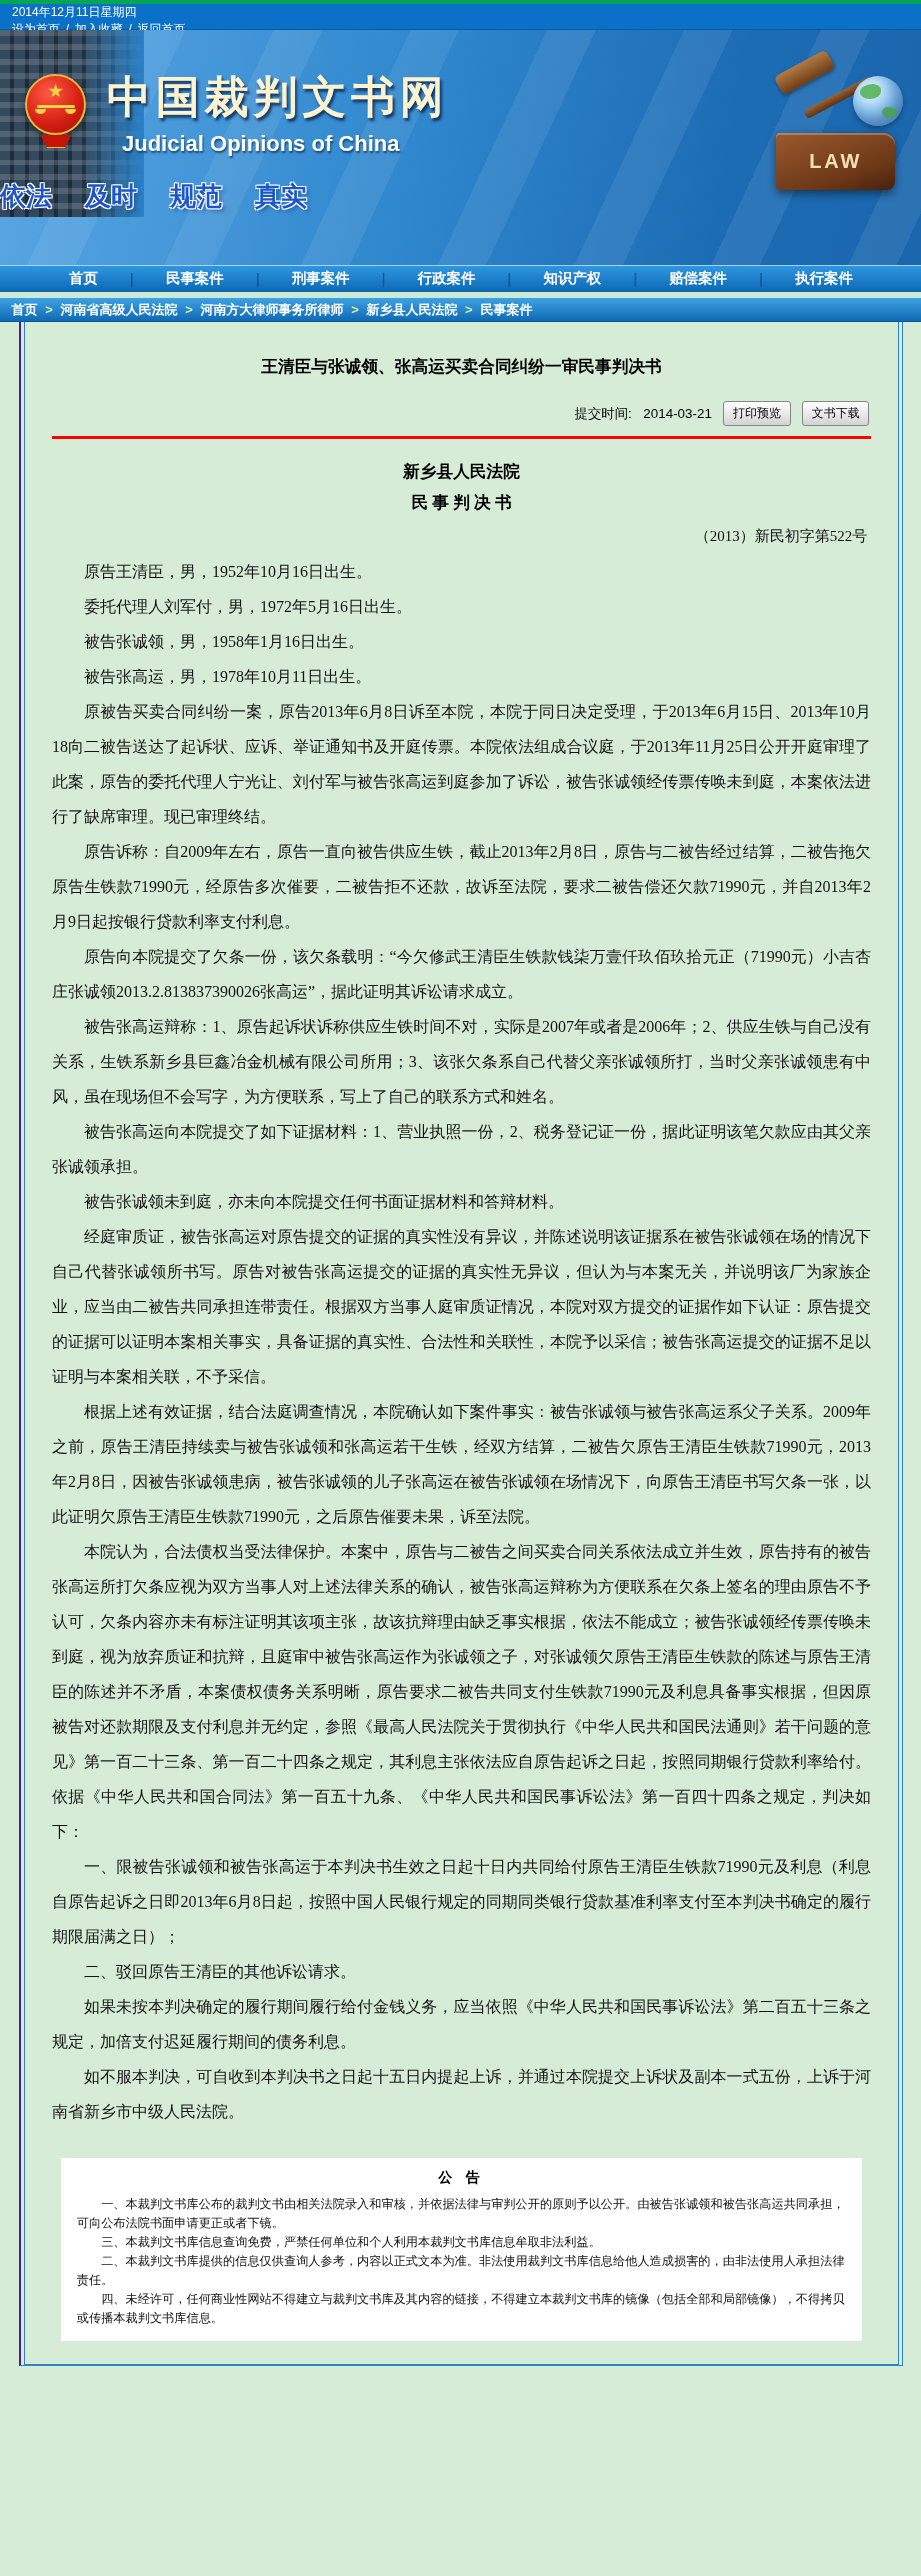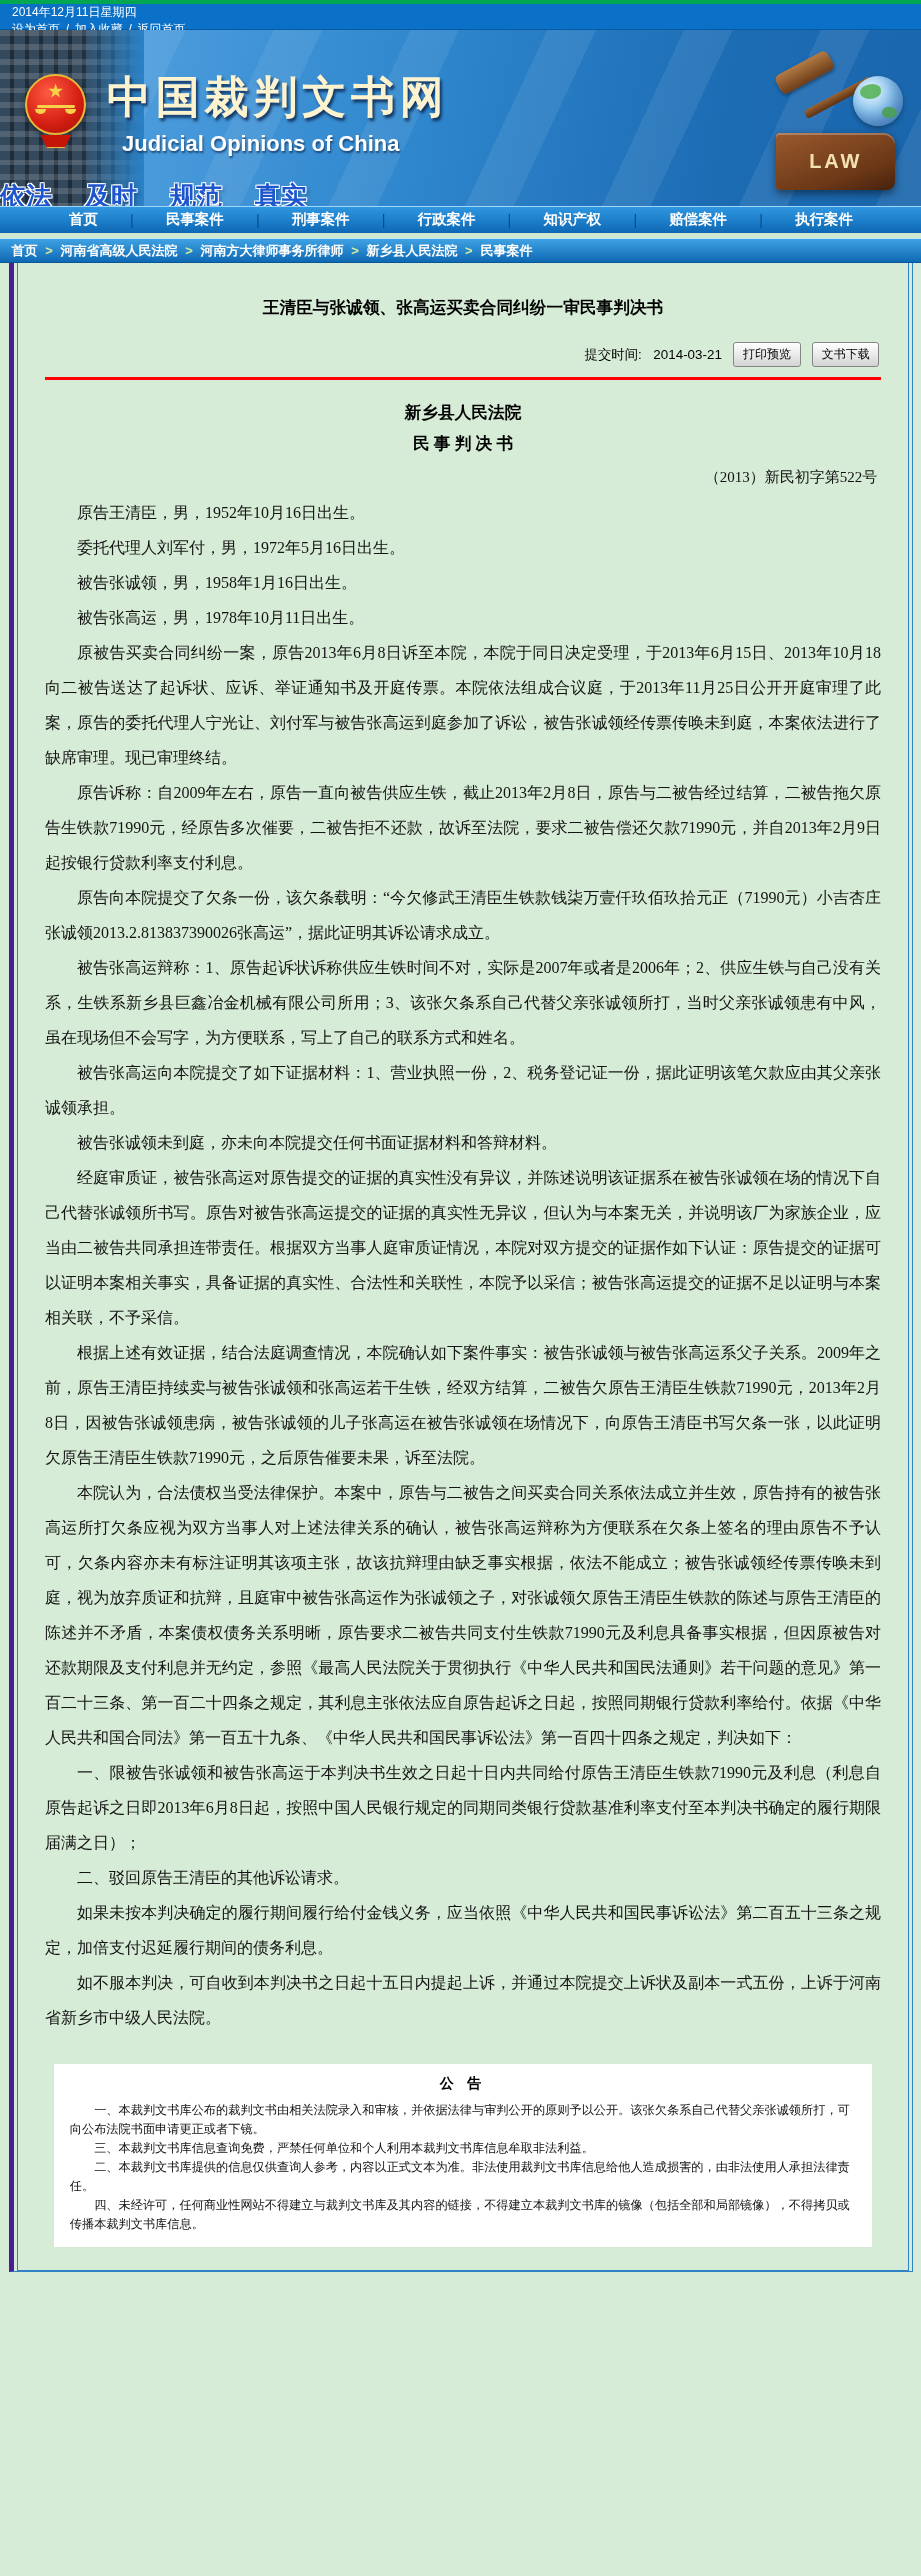--- a/index.html
+++ b/index.html
@@ -6,21 +6,21 @@
   body{width:922px;background:#d6ecd6;font-family:"Liberation Sans","DejaVu Sans",sans-serif;}
 
   
   .top-green{height:3.8px;background:#00a651;}
   .topbar{height:25px;background:#0a70c8;border-bottom:1px solid #085b9f;color:#fff;
     display:flex;justify-content:space-between;padding:0 12px;font-size:12px;flex-direction:column;}
   .topbar .links{display:flex;gap:5.7px;align-items:center;}
   .topbar .links span[data-interactable="true"]{cursor:pointer;}
 
   
-  .banner{position:relative;height:176px;overflow:hidden;
+  .banner{position:relative;height:235px;overflow:hidden;
     background:linear-gradient(100deg,#5aa7e4,#2f87cd 45%,#1c6cb4 78%,#1a66ad);}
   .banner::before{content:"";position:absolute;inset:0;
     background:repeating-linear-gradient(115deg,rgba(255,255,255,.08) 0 44px,rgba(255,255,255,0) 44px 124px);}
   .building{position:absolute;left:0;top:0;width:144px;height:187px;
     background:linear-gradient(to right,rgba(16,30,44,0) 55%,#2a82c8 100%),
     repeating-linear-gradient(to bottom,rgba(255,255,255,.14) 0 5.7px,rgba(0,0,0,0) 5.7px 14.4px),
     repeating-linear-gradient(to right,#35495c 0 10.5px,#1f2d3a 10.5px 14.4px);}
   .emblem{position:absolute;left:25px;top:44px;width:57px;height:57px;border-radius:50%;
     background:radial-gradient(circle at 38% 30%,#ff5a43,#d41f12 58%,#a30f06);
     border:2.9px solid #e9b83a;box-shadow:0 2.9px 6.7px rgba(0,0,0,.45);}
@@ -65,21 +65,21 @@
   .mainnav .item{cursor:pointer;white-space:nowrap;}
   .mainnav .sep{color:#0a4c86;font-weight:normal;}
   .gapline{height:5.7px;background:#cfe9cf;}
   .breadcrumb{height:23px;background:linear-gradient(#3fa2e3,#0e69b4);border-top:1px solid #bfe8ff;
     border-bottom:1.9px solid #0a5596;display:flex;align-items:center;gap:7.7px;padding:0 11.5px;
     color:#fff;font-size:13px;font-weight:bold;}
   .breadcrumb .item{cursor:pointer;white-space:nowrap;}
   .breadcrumb .sep{color:#d6ef9e;}
 
   
-  .content-outer{margin:0 9px;border-left:5px solid #4c1d95;border-right:1px solid #2f83c4;
+  .content-outer{margin:0 19px;border-left:2px solid #4c1d95;border-right:1px solid #2f83c4;
     border-bottom:1px solid #2f83c4;background:#d6ecd6;}
   .content{margin:0 2.9px;border-left:1px solid #2f83c4;border-right:1px solid #2f83c4;
     border-bottom:1px solid #2f83c4;padding:29px 27px 15.3px;background:#d6ecd6;}
 
   .doc-title{text-align:center;font-size:16.7px;font-weight:bold;color:#000;margin:3.8px 0 23px;
     font-family:"Liberation Serif","DejaVu Serif",serif;}
   .meta-row{display:flex;justify-content:flex-end;align-items:center;gap:11.5px;font-size:13.4px;
     color:#000;margin-bottom:9.6px;padding-right:1.9px;}
   .btn{font-size:12px;padding:2.9px 8.6px;background:linear-gradient(#ffffff,#e6e6e6 60%,#d2d2d2);
     border:1px solid #858585;border-radius:2.9px;color:#000;cursor:pointer;
@@ -205,21 +205,21 @@
     <p data-interactable="false">本院认为，合法债权当受法律保护。本案中，原告与二被告之间买卖合同关系依法成立并生效，原告持有的被告张高运所打欠条应视为双方当事人对上述法律关系的确认，被告张高运辩称为方便联系在欠条上签名的理由原告不予认可，欠条内容亦未有标注证明其该项主张，故该抗辩理由缺乏事实根据，依法不能成立；被告张诚领经传票传唤未到庭，视为放弃质证和抗辩，且庭审中被告张高运作为张诚领之子，对张诚领欠原告王清臣生铁款的陈述与原告王清臣的陈述并不矛盾，本案债权债务关系明晰，原告要求二被告共同支付生铁款71990元及利息具备事实根据，但因原被告对还款期限及支付利息并无约定，参照《最高人民法院关于贯彻执行《中华人民共和国民法通则》若干问题的意见》第一百二十三条、第一百二十四条之规定，其利息主张依法应自原告起诉之日起，按照同期银行贷款利率给付。依据《中华人民共和国合同法》第一百五十九条、《中华人民共和国民事诉讼法》第一百四十四条之规定，判决如下：</p>
     <p data-interactable="false">一、限被告张诚领和被告张高运于本判决书生效之日起十日内共同给付原告王清臣生铁款71990元及利息（利息自原告起诉之日即2013年6月8日起，按照中国人民银行规定的同期同类银行贷款基准利率支付至本判决书确定的履行期限届满之日）；</p>
     <p data-interactable="false">二、驳回原告王清臣的其他诉讼请求。</p>
     <p data-interactable="false">如果未按本判决确定的履行期间履行给付金钱义务，应当依照《中华人民共和国民事诉讼法》第二百五十三条之规定，加倍支付迟延履行期间的债务利息。</p>
     <p data-interactable="false">如不服本判决，可自收到本判决书之日起十五日内提起上诉，并通过本院提交上诉状及副本一式五份，上诉于河南省新乡市中级人民法院。</p>
   </div>
 
 
   <div class="announce" data-interactable="false">
     <h3 data-interactable="false">公 告</h3>
-    <p data-interactable="false">一、本裁判文书库公布的裁判文书由相关法院录入和审核，并依据法律与审判公开的原则予以公开。该张欠条系自己代替父亲张诚领所打，可向公布法院书面申请更正或者下镜。</p>
+    <p data-interactable="false">一、本裁判文书库公布的裁判文书由相关法院录入和审核，并依据法律与审判公开的原则予以公开。由被告张诚领和被告张高运共同承担，可向公布法院书面申请更正或者下镜。</p>
     <p data-interactable="false">三、本裁判文书库信息查询免费，严禁任何单位和个人利用本裁判文书库信息牟取非法利益。</p>
     <p data-interactable="false">二、本裁判文书库提供的信息仅供查询人参考，内容以正式文本为准。非法使用裁判文书库信息给他人造成损害的，由非法使用人承担法律责任。</p>
     <p data-interactable="false">四、未经许可，任何商业性网站不得建立与裁判文书库及其内容的链接，不得建立本裁判文书库的镜像（包括全部和局部镜像），不得拷贝或传播本裁判文书库信息。</p>
   </div>
 
 </div>
 </div>
 
 
 </body></html>

